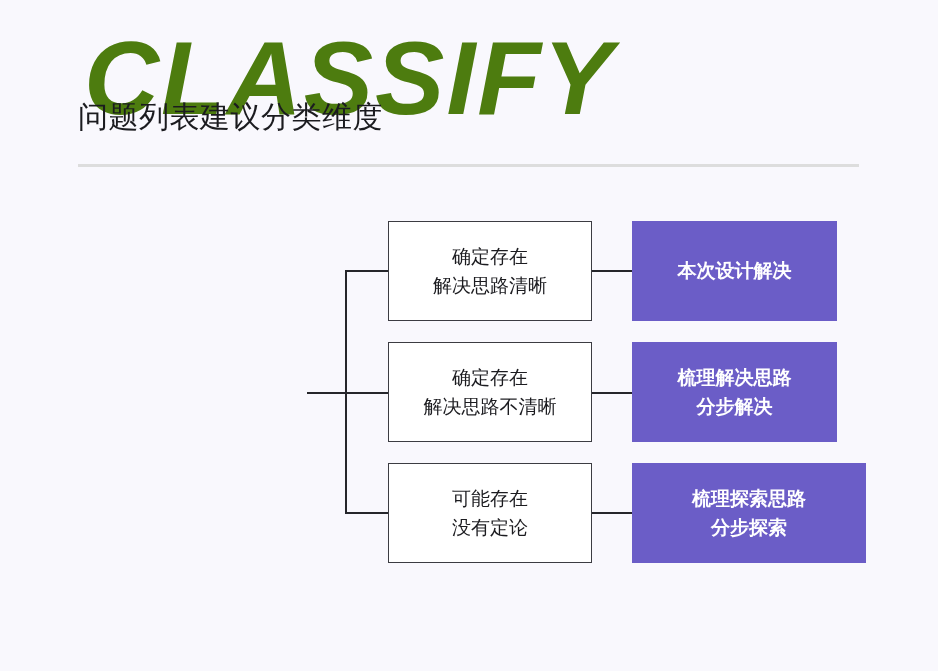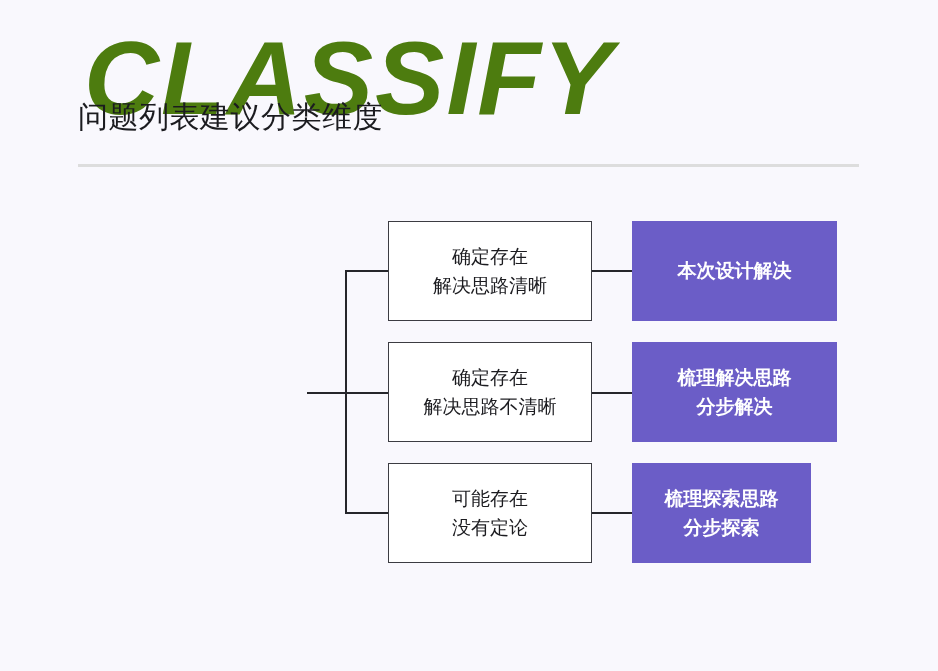--- a/index.html
+++ b/index.html
@@ -97,21 +97,21 @@
   #node-root { left: 102px; top: 343px; width: 205px; height: 100px; }
 
   
   #node-mid-0 { left: 388px; top: 221px; width: 204px; height: 100px; }
   #node-mid-1 { left: 388px; top: 342px; width: 204px; height: 100px; }
   #node-mid-2 { left: 388px; top: 463px; width: 204px; height: 100px; }
 
   
   #node-out-0 { left: 632px; top: 221px; width: 205px; height: 100px; }
   #node-out-1 { left: 632px; top: 342px; width: 205px; height: 100px; justify-content: center; }
-  #node-out-2 { left: 632px; top: 463px; width: 179px; height: 100px; }
+  #node-out-2 { left: 632px; top: 463px; width: 234px; height: 100px; }
 
   
   .conn {
     position: absolute;
     background: #26262b;
   }
   .conn-h { height: 2px; }
   .conn-v { width: 2px; }
 
   

